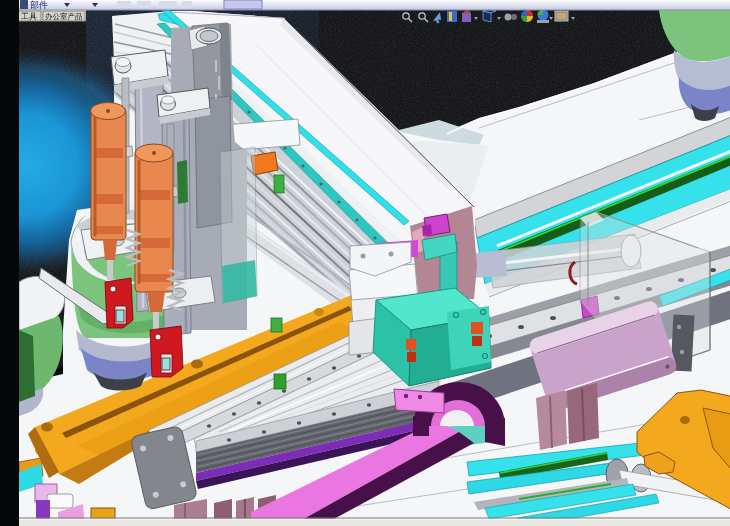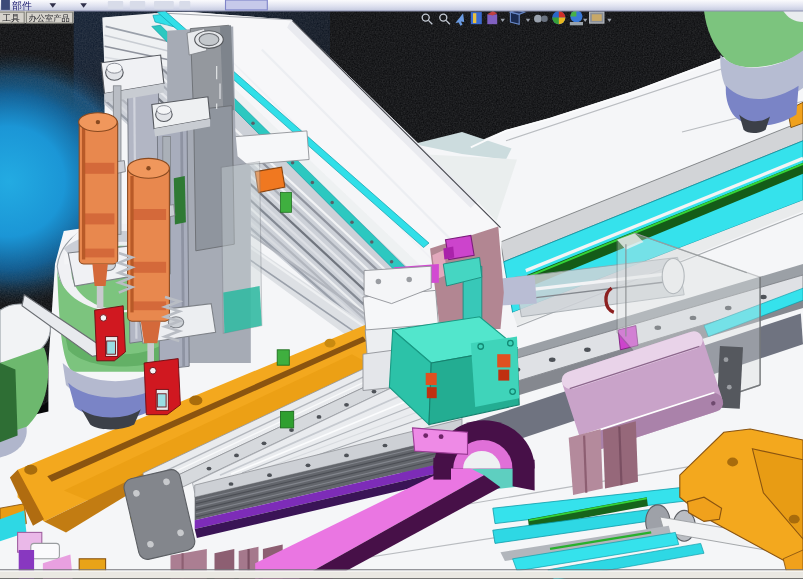--- a/index.html
+++ b/index.html
@@ -1,16 +1,16 @@
 <!DOCTYPE html>
 <html><head><meta charset="utf-8">
 <style>
 html,body{margin:0;padding:0;width:730px;height:526px;overflow:hidden;background:#060708;
 font-family:"Liberation Sans",sans-serif;}
-#stage{position:relative;width:644px;height:526px;}
+#stage{position:relative;width:644px;height:526px;margin-left:19px;}
 svg{position:absolute;left:0;top:0;}
 </style></head>
 <body>
 <div id="stage">
 <svg width="730" height="526" viewBox="0 0 730 526">
 <defs>
 <linearGradient id="tbar" x1="0" y1="0" x2="0" y2="1">
  <stop offset="0" stop-color="#fbfbfd"></stop>
           <stop offset="0.55" stop-color="#dfe2f0"></stop>
           <stop offset="1" stop-color="#c3c8de"></stop>

